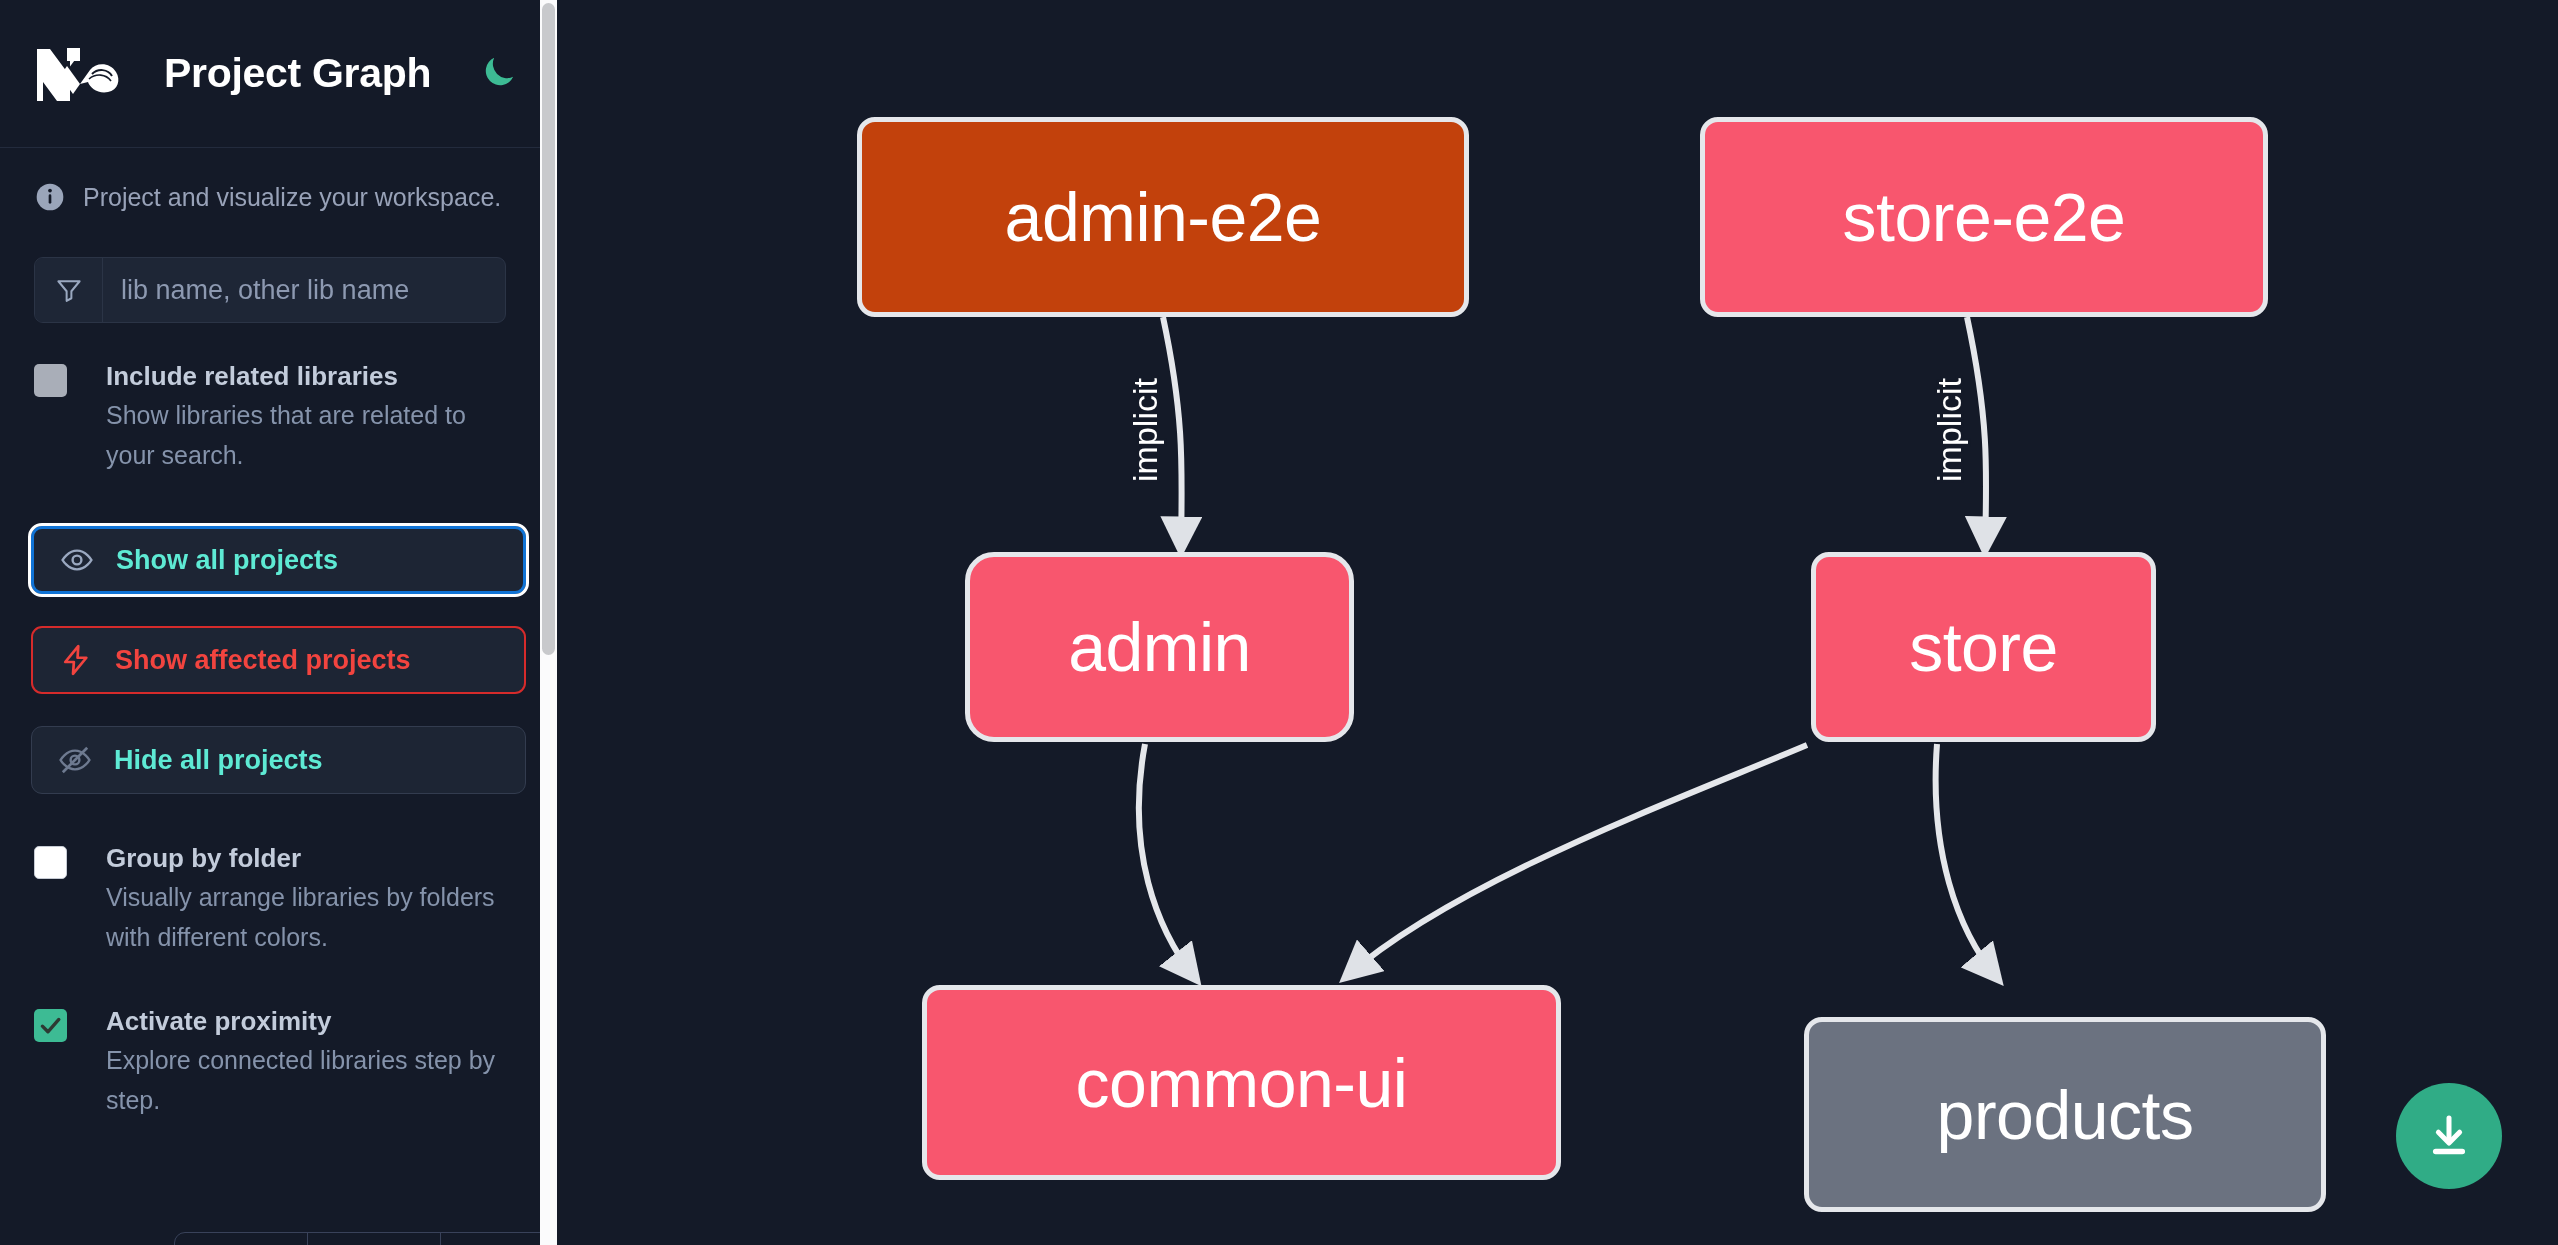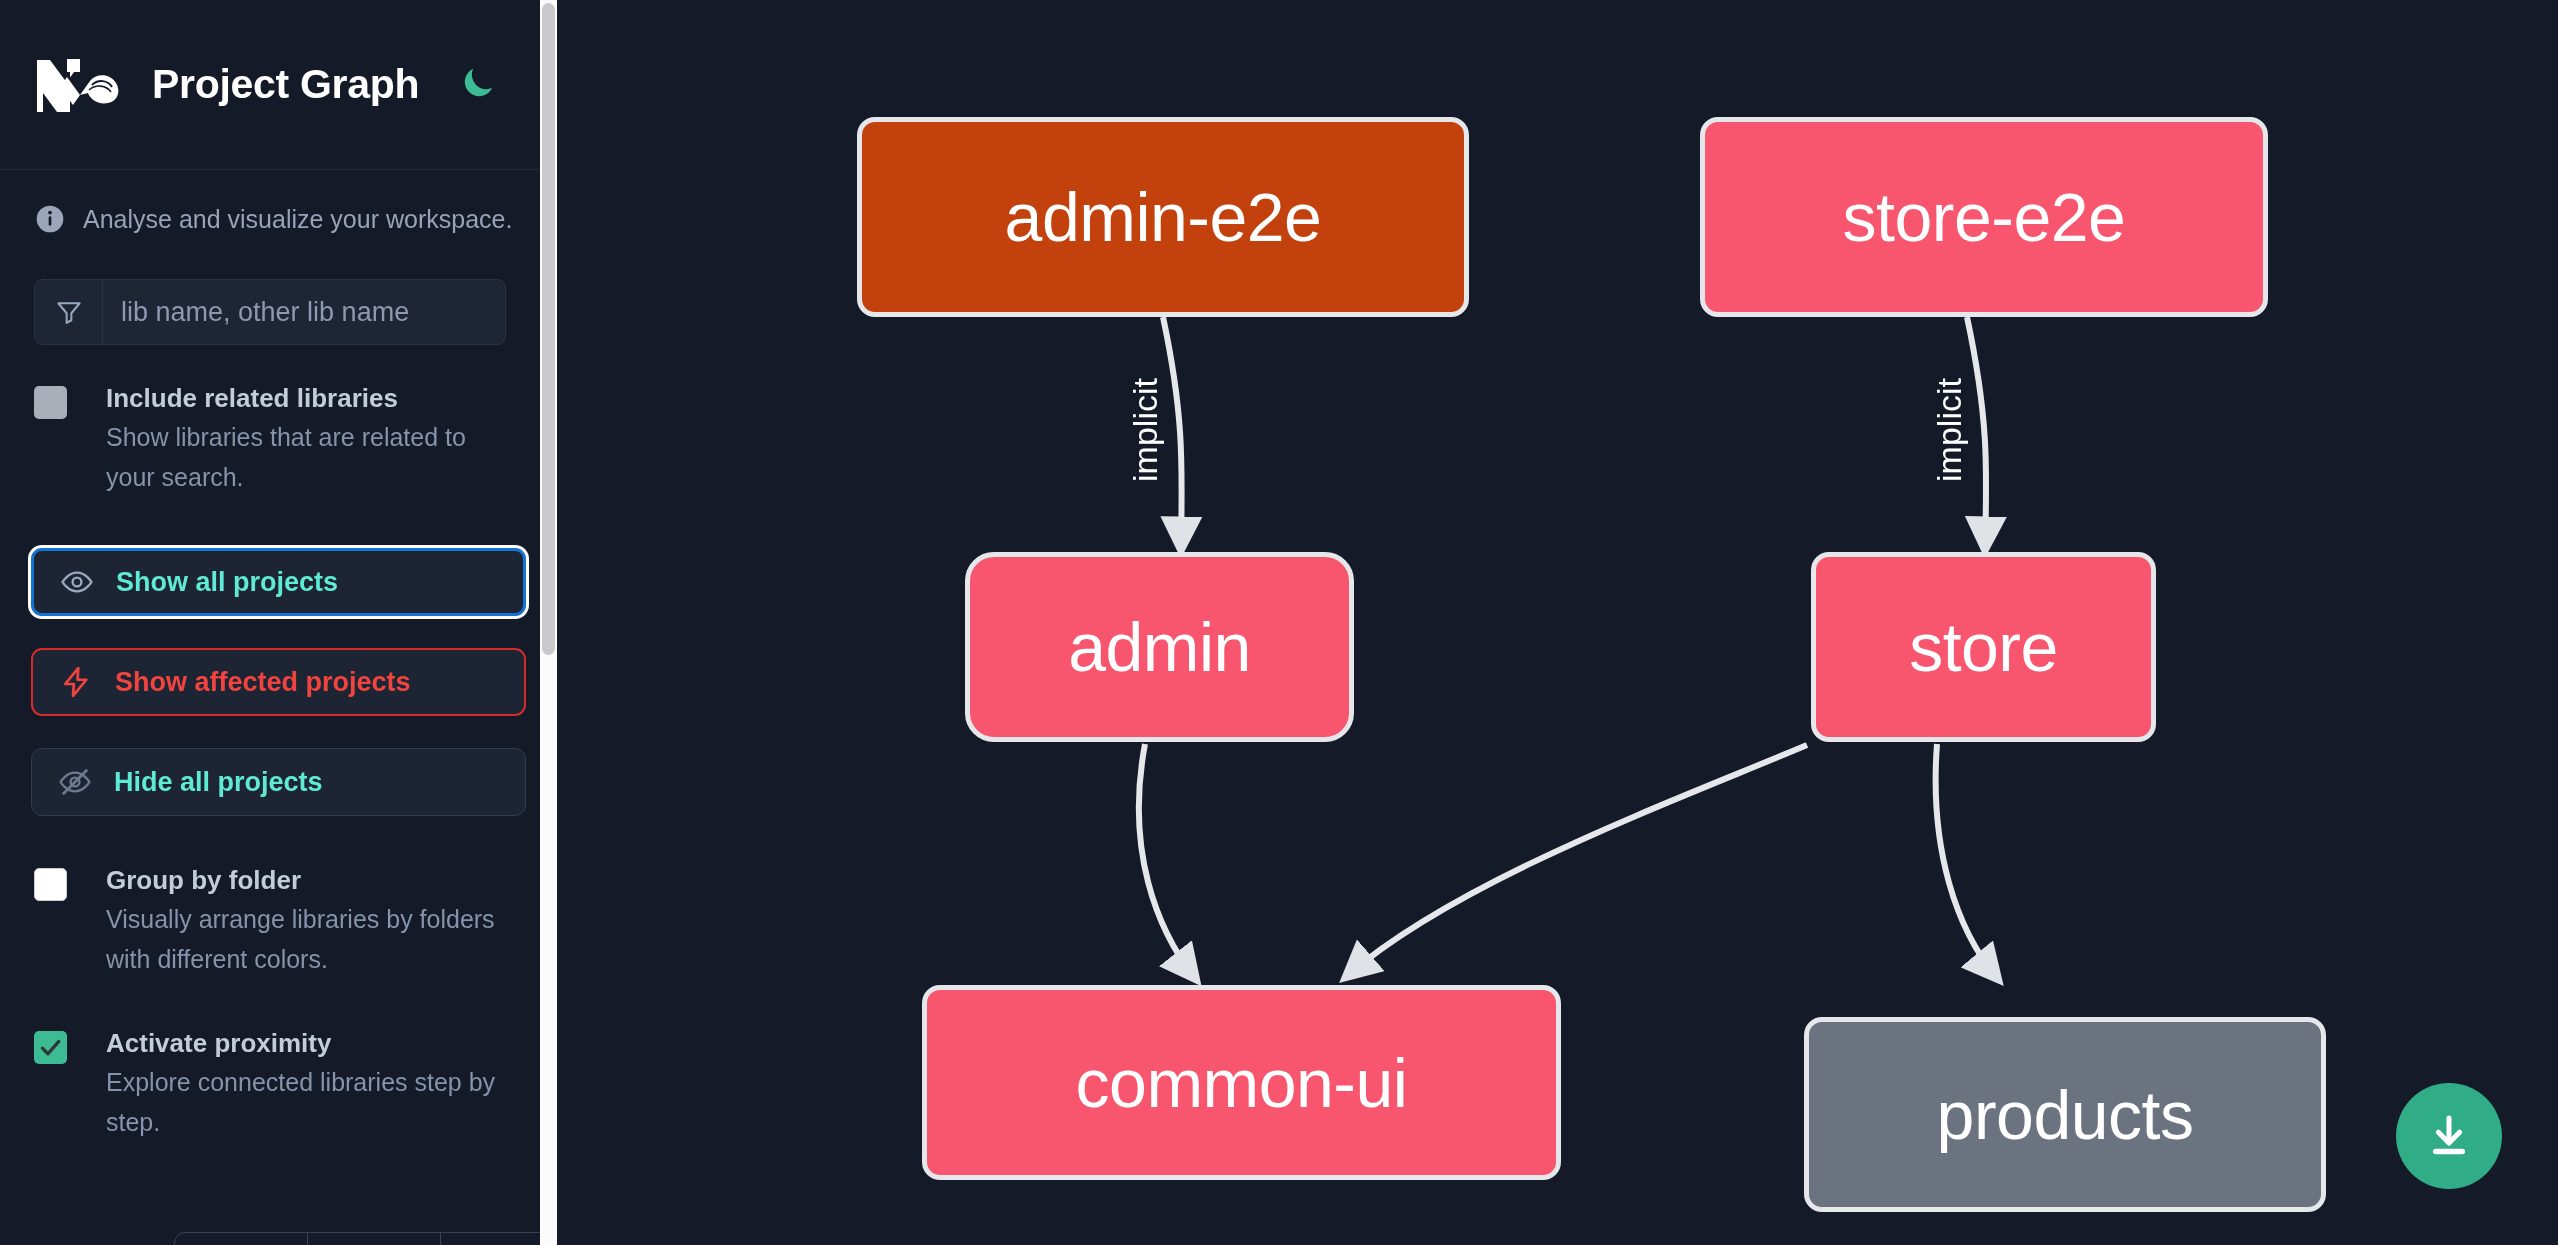--- a/index.html
+++ b/index.html
@@ -31,26 +31,26 @@
   }
 
   .sidebar-inner {
     width: 557px;
     height: 1245px;
     padding-right: 17px;
     overflow: hidden;
   }
 
   .sidebar-header {
-    height: 170px;
+    height: 148px;
     display: flex;
     align-items: center;
     padding: 0 34px;
     border-bottom: 1px solid #232b3d;
-    gap: 0px;
+    gap: 12px;
   }
 
   .nx-logo {
     width: 94px;
     height: 60px;
     flex: 0 0 94px;
     display: block;
   }
 
   .app-title {
@@ -319,21 +319,21 @@
       </div>
 
       <div class="subtitle-row">
         <span class="info-icon">
           <svg viewBox="0 0 24 24" xmlns="http://www.w3.org/2000/svg">
             <circle cx="12" cy="12" r="10" fill="#9aa5ba"></circle>
             <rect x="11" y="10" width="2" height="7" rx="1" fill="#141a28"></rect>
             <circle cx="12" cy="7.2" r="1.4" fill="#141a28"></circle>
           </svg>
         </span>
-        <span class="subtitle-text">Analyse and visualize your workspace.</span>
+        <span class="subtitle-text">Project and visualize your workspace.</span>
       </div>
 
       <div class="search-wrap">
         <span class="search-icon-box">
           <svg class="funnel-icon" viewBox="0 0 24 24" xmlns="http://www.w3.org/2000/svg">
             <path d="M3.5 5h17l-6.6 8v5.6l-3.8 2.1V13z" fill="none" stroke="#9aa8c0" stroke-width="1.6" stroke-linejoin="round"></path>
           </svg>
         </span>
         <input class="search-input" type="text" placeholder="lib name, other lib name" style="">
       </div>

